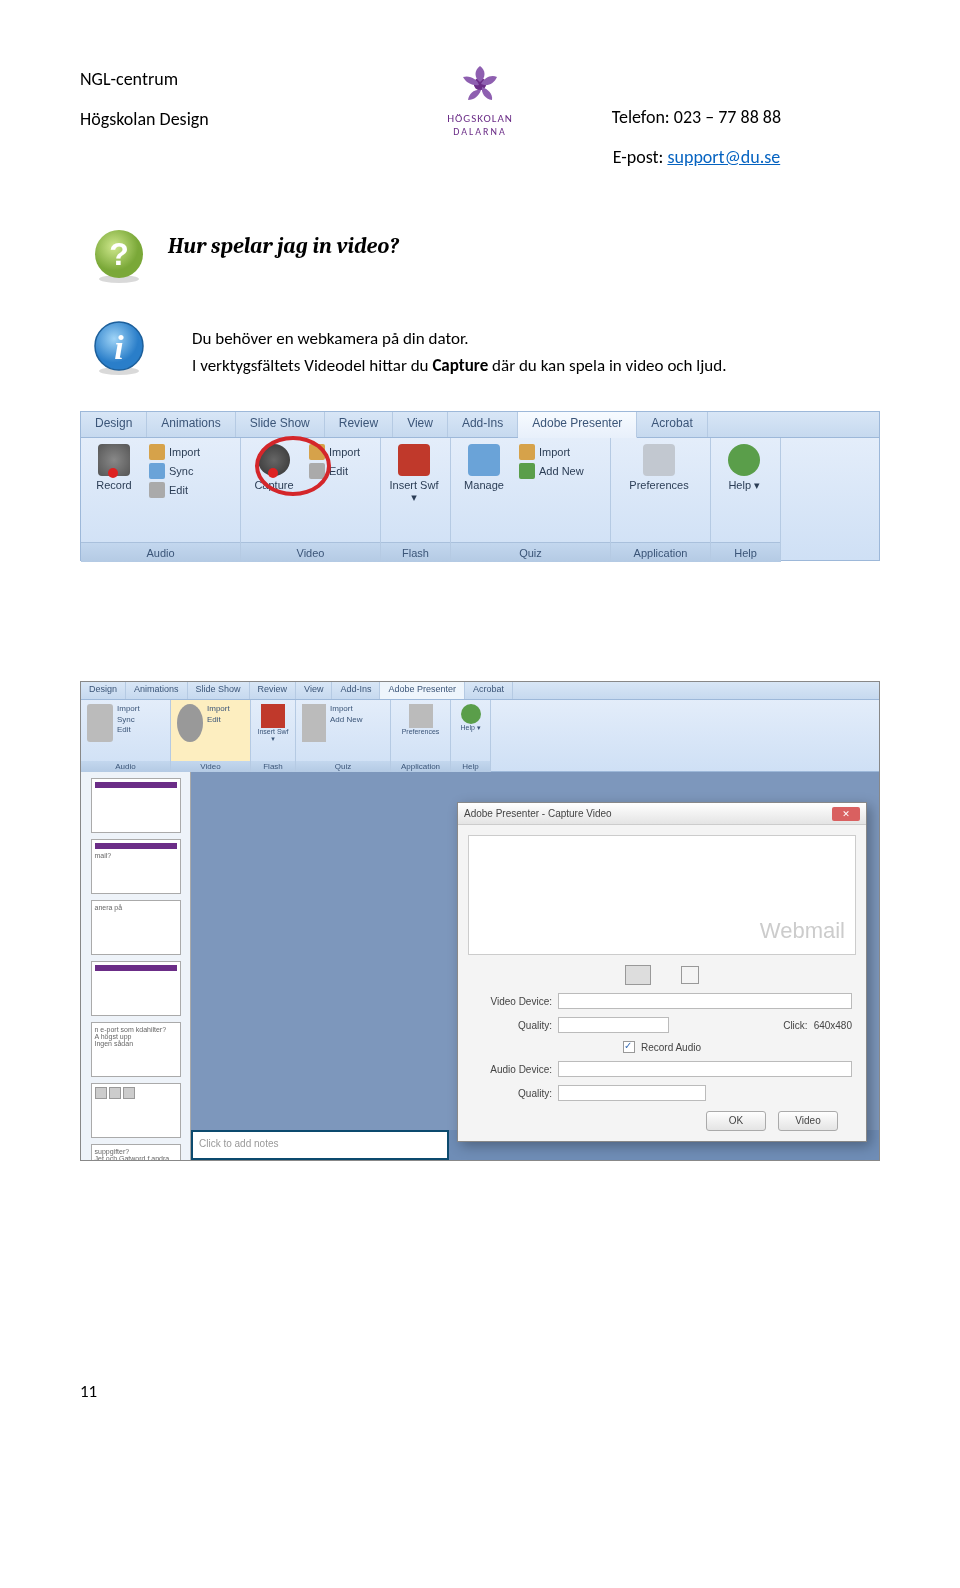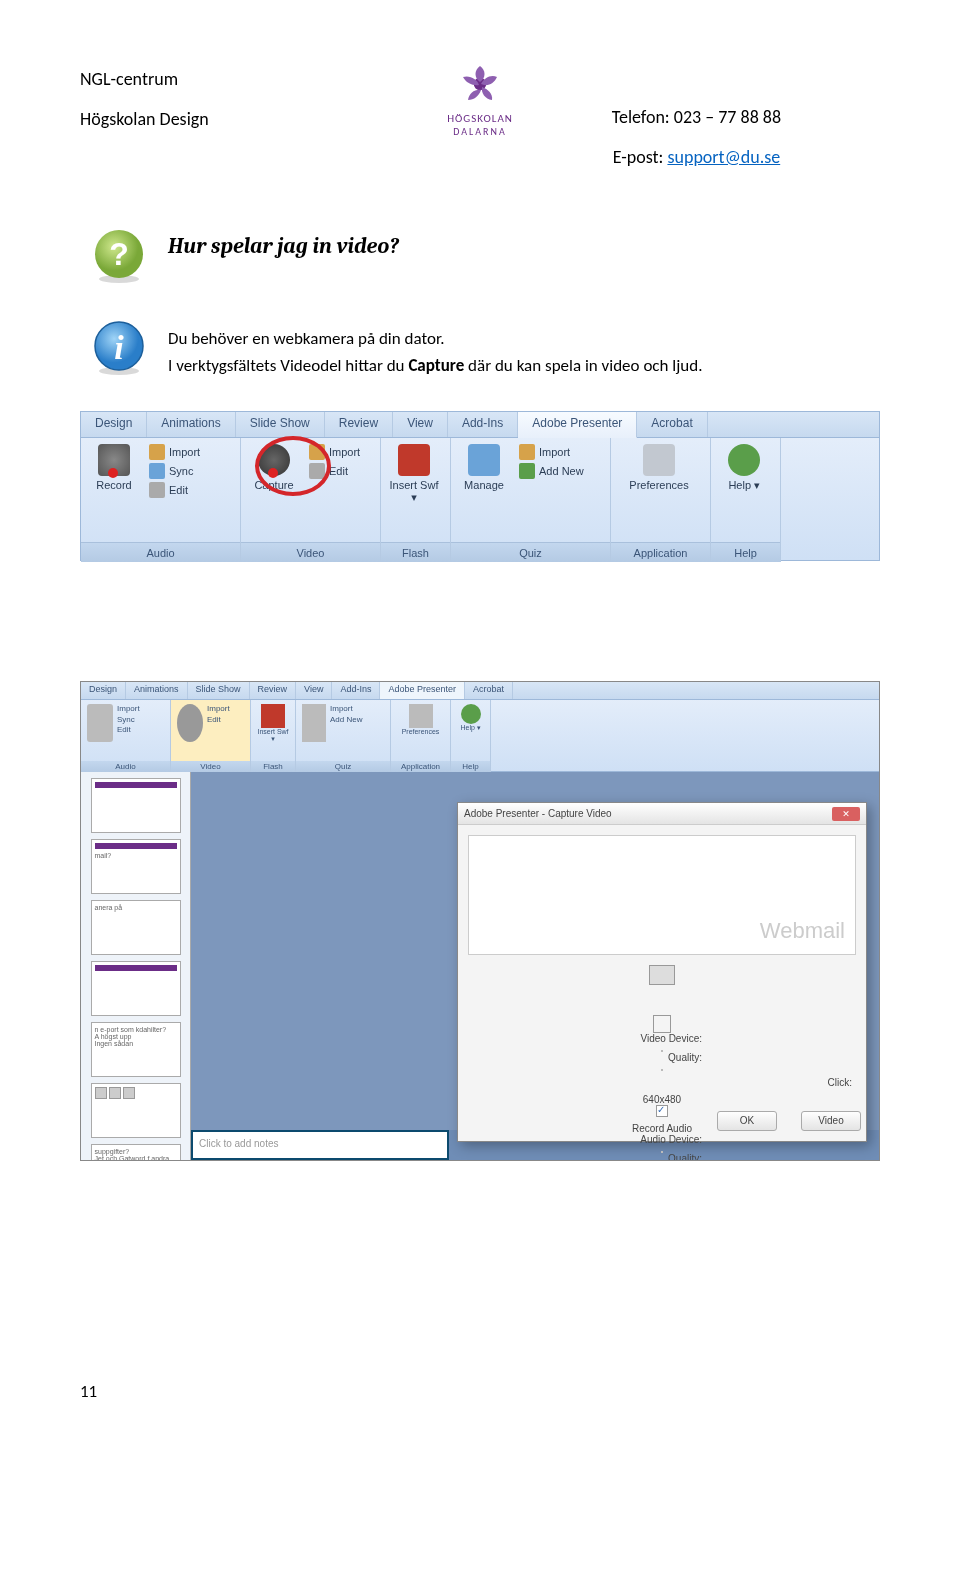--- a/index.html
+++ b/index.html
@@ -19,21 +19,21 @@
   .link { color: #0563c1; text-decoration: underline; }
   .logo-flower {
     width: 48px; height: 48px; margin: 0 auto 4px;
   }
   .logo-text { font-size: 11px; letter-spacing: 1px; color: #6b2d87; font-weight: 500; }
   .logo-text-sub { font-size: 10px; letter-spacing: 2px; color: #6b2d87; }
   .section { display: flex; align-items: flex-start; gap: 18px; margin-bottom: 30px; padding-left: 10px; }
   .icon-wrap { flex: 0 0 60px; }
   .section-text { flex: 1; padding-top: 6px; }
   .heading { font-size: 22px; font-style: italic; font-weight: bold; font-family: Cambria, Georgia, serif; }
-  .body-text { font-size: 17px; line-height: 1.6; }
+  .body-text { font-size: 17px; line-height: 1.6; margin-left: 24px; }
   .bold { font-weight: bold; }
   .screenshot-wrap { margin: 18px 0 40px 0; }
   .screenshot-wrap2 { margin: 120px 0 40px 0; }
   .page-number { font-size: 17px; margin-top: 220px; }
 
   
   .ribbon {
     width: 800px; height: 150px; margin: 0 auto;
     background: linear-gradient(#e8f0fb, #cfe0f5);
     border: 1px solid #9db8d9;
@@ -85,26 +85,26 @@
   .shot2 .dialog {
     position:absolute; right:12px; top:120px; width:410px; height:340px;
     background:#f4f4f4; border:1px solid #888; box-shadow:4px 4px 12px rgba(0,0,0,.3);
     font-size:10px; color:#444;
   }
   .shot2 .dlg-title { height:22px; background:linear-gradient(#fff,#e4e4e4); border-bottom:1px solid #ccc; display:flex; align-items:center; justify-content:space-between; padding:0 6px; font-size:10px;}
   .shot2 .dlg-close { width:28px; height:14px; background:#d96060; border-radius:2px; color:#fff; text-align:center; font-size:9px; line-height:14px;}
   .shot2 .dlg-preview { height:120px; margin:10px; background:#fff; border:1px solid #ccc; position:relative;}
   .shot2 .dlg-preview::after{content:"Webmail"; position:absolute; right:10px; bottom:10px; font-size:22px; color:#ccc; font-weight:300;}
   .shot2 .dlg-body { padding:0 14px; }
-  .shot2 .dlg-row { display:flex; align-items:center; gap:6px; margin:0 0; font-size:10px;flex-direction:column;}
+  .shot2 .dlg-row { display:flex; align-items:center; gap:6px; margin:8px 0; font-size:10px;}
   .shot2 .dlg-row label{ width:80px; text-align:right;}
   .shot2 .combo { flex:1; height:16px; background:#fff; border:1px solid #bbb;}
   .shot2 .chk { width:12px;height:12px;border:1px solid #999; background:#fff; display:inline-block; position:relative;}
   .shot2 .chk::after{content:"✓"; position:absolute; font-size:10px; top:-2px; left:0; color:#3b6fb5;}
-  .shot2 .dlg-btns { position:absolute; right:5px; bottom:10px; display:flex; gap:24px;}
+  .shot2 .dlg-btns { position:absolute; right:28px; bottom:10px; display:flex; gap:12px;}
   .shot2 .dlg-btn { width:60px; height:20px; background:linear-gradient(#fefefe,#e4e4e4); border:1px solid #aaa; border-radius:3px; font-size:10px; text-align:center; line-height:18px;}
   .shot2 .thumb-deco { width:12px; height:12px; background:#ccc; display:inline-block; border:1px solid #999; margin-right:2px;}
 </style>
 </head>
 <body>
 
 <div class="page">
 
   <div class="header">
     <div class="header-left">

